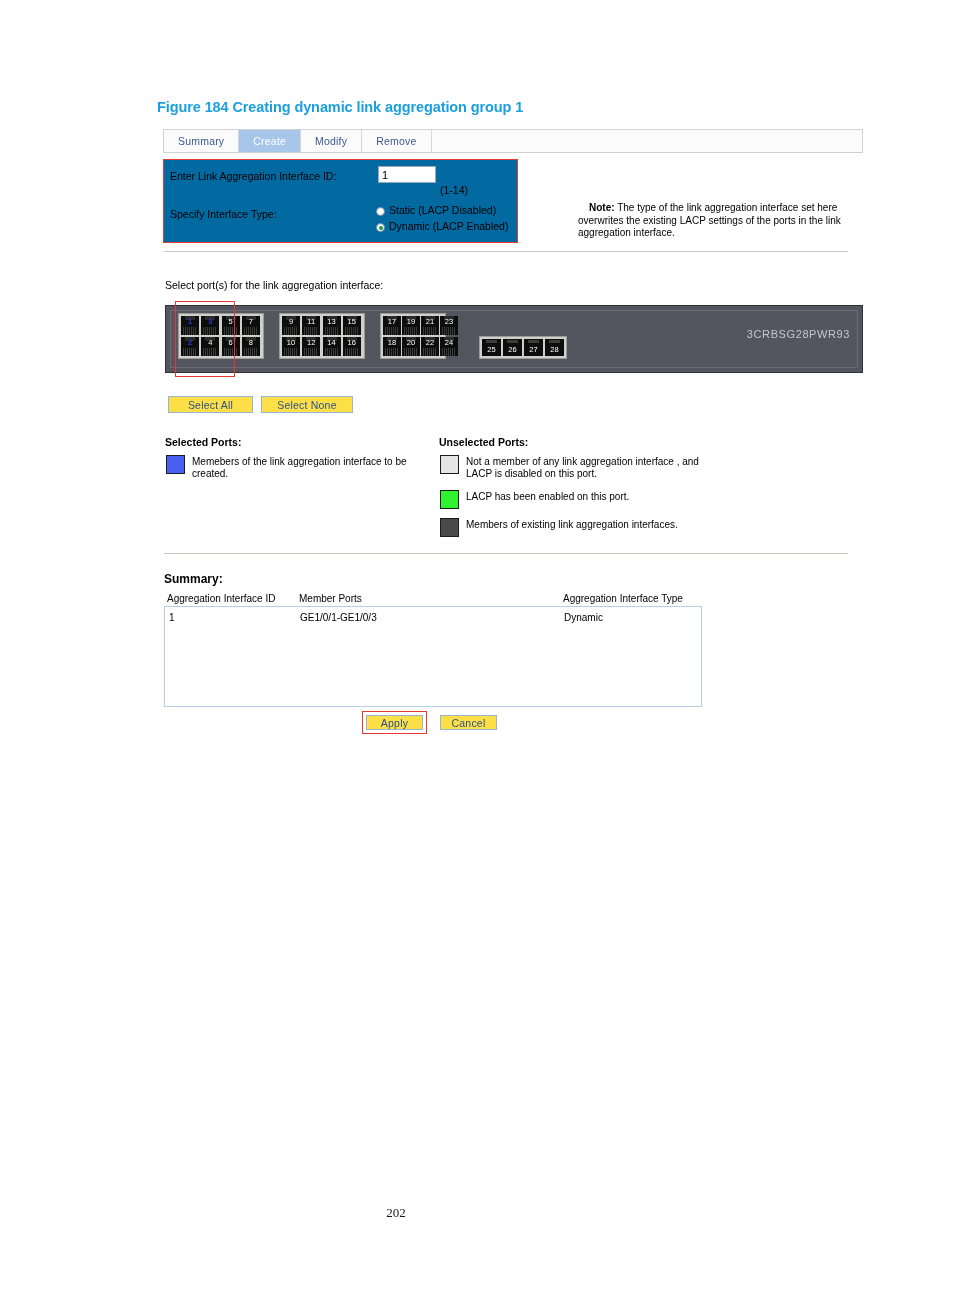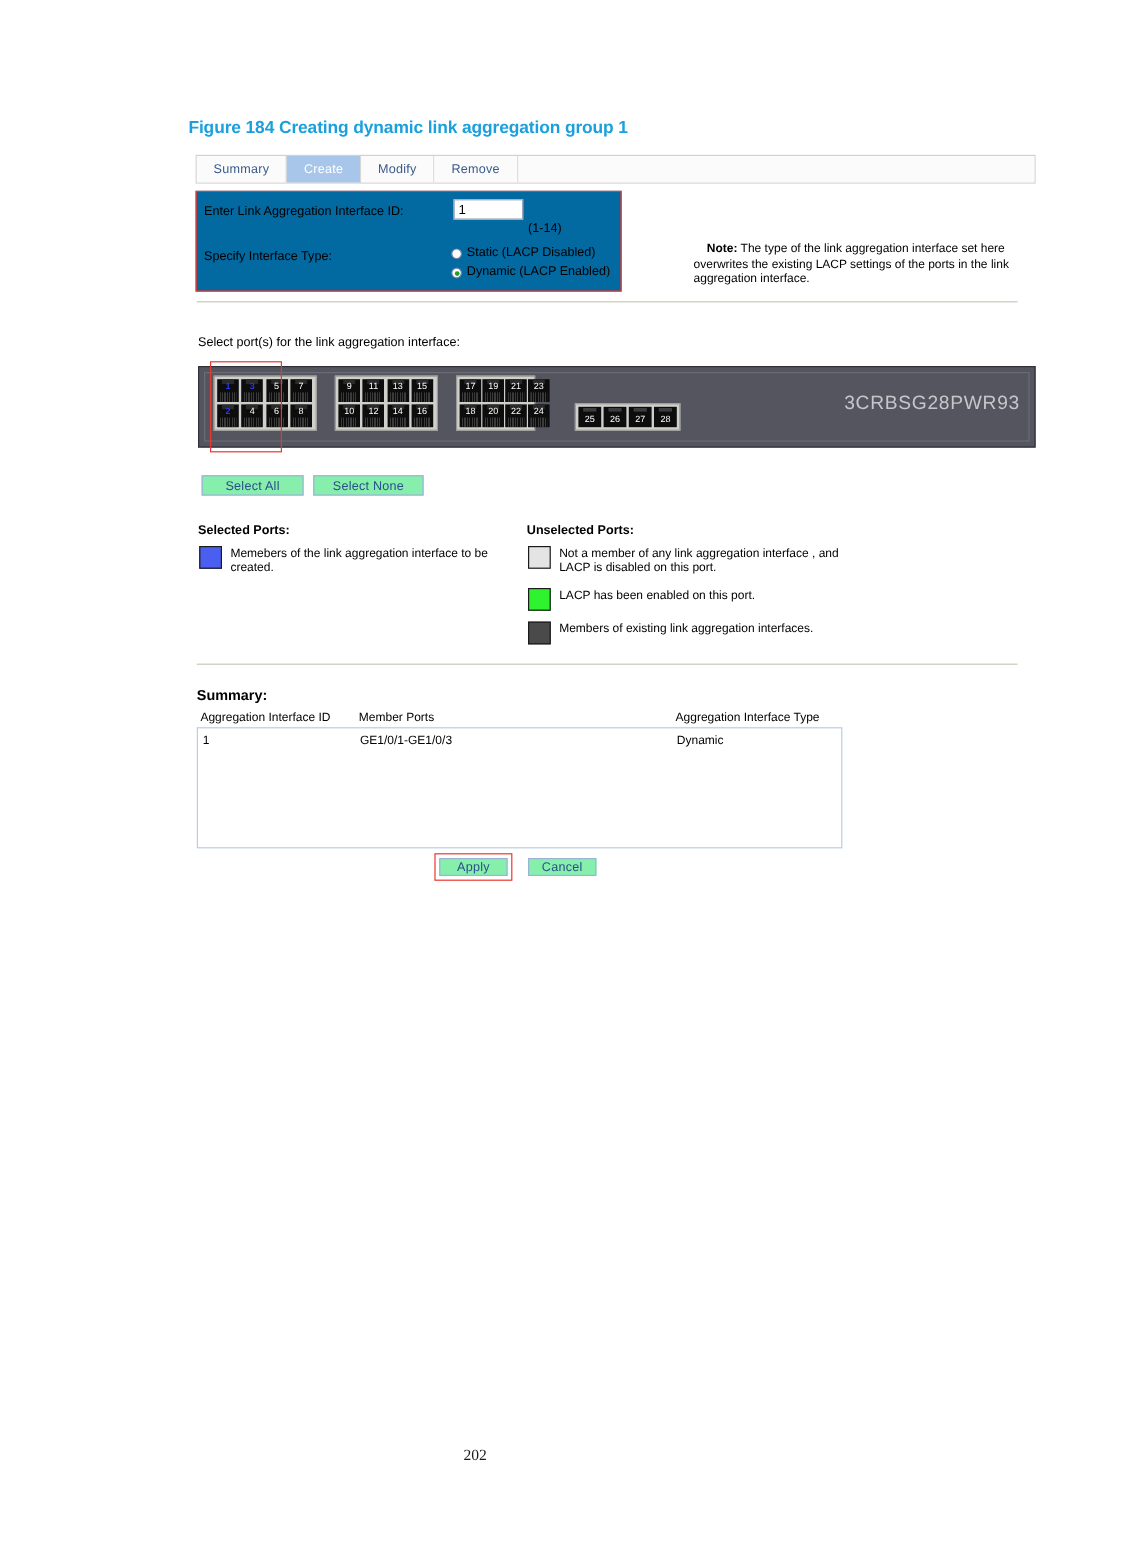--- a/index.html
+++ b/index.html
@@ -294,42 +294,42 @@
     font-size: 7.5px;
     color: #fff;
     margin-top: 3px;
     position: relative;
     z-index: 2;
   }
   .model {
     position: absolute;
     right: 12px;
     top: 22px;
-    font-size: 16px;
+    font-size: 11px;
     color: #c6c6cb;
     letter-spacing: 0.6px;
     white-space: nowrap;
   }
   
   .port-anno {
     position: absolute;
     left: 12px;
     top: 172px;
     width: 60px;
     height: 76px;
     border: 1.5px solid #e8382f;
     box-sizing: border-box;
     z-index: 5;
   }
 
   
   .btn {
     font-size: 10.5px;
     color: #2c4f8c;
-    background: #86efac;
+    background: #fde047;
     border: 1px solid #9ab4d6;
     box-sizing: border-box;
     display: flex;
     align-items: center;
     justify-content: center;
     font-family: "Liberation Sans", sans-serif;
     letter-spacing: 0.2px;
     white-space: nowrap;
   }
   .btn-selall {

